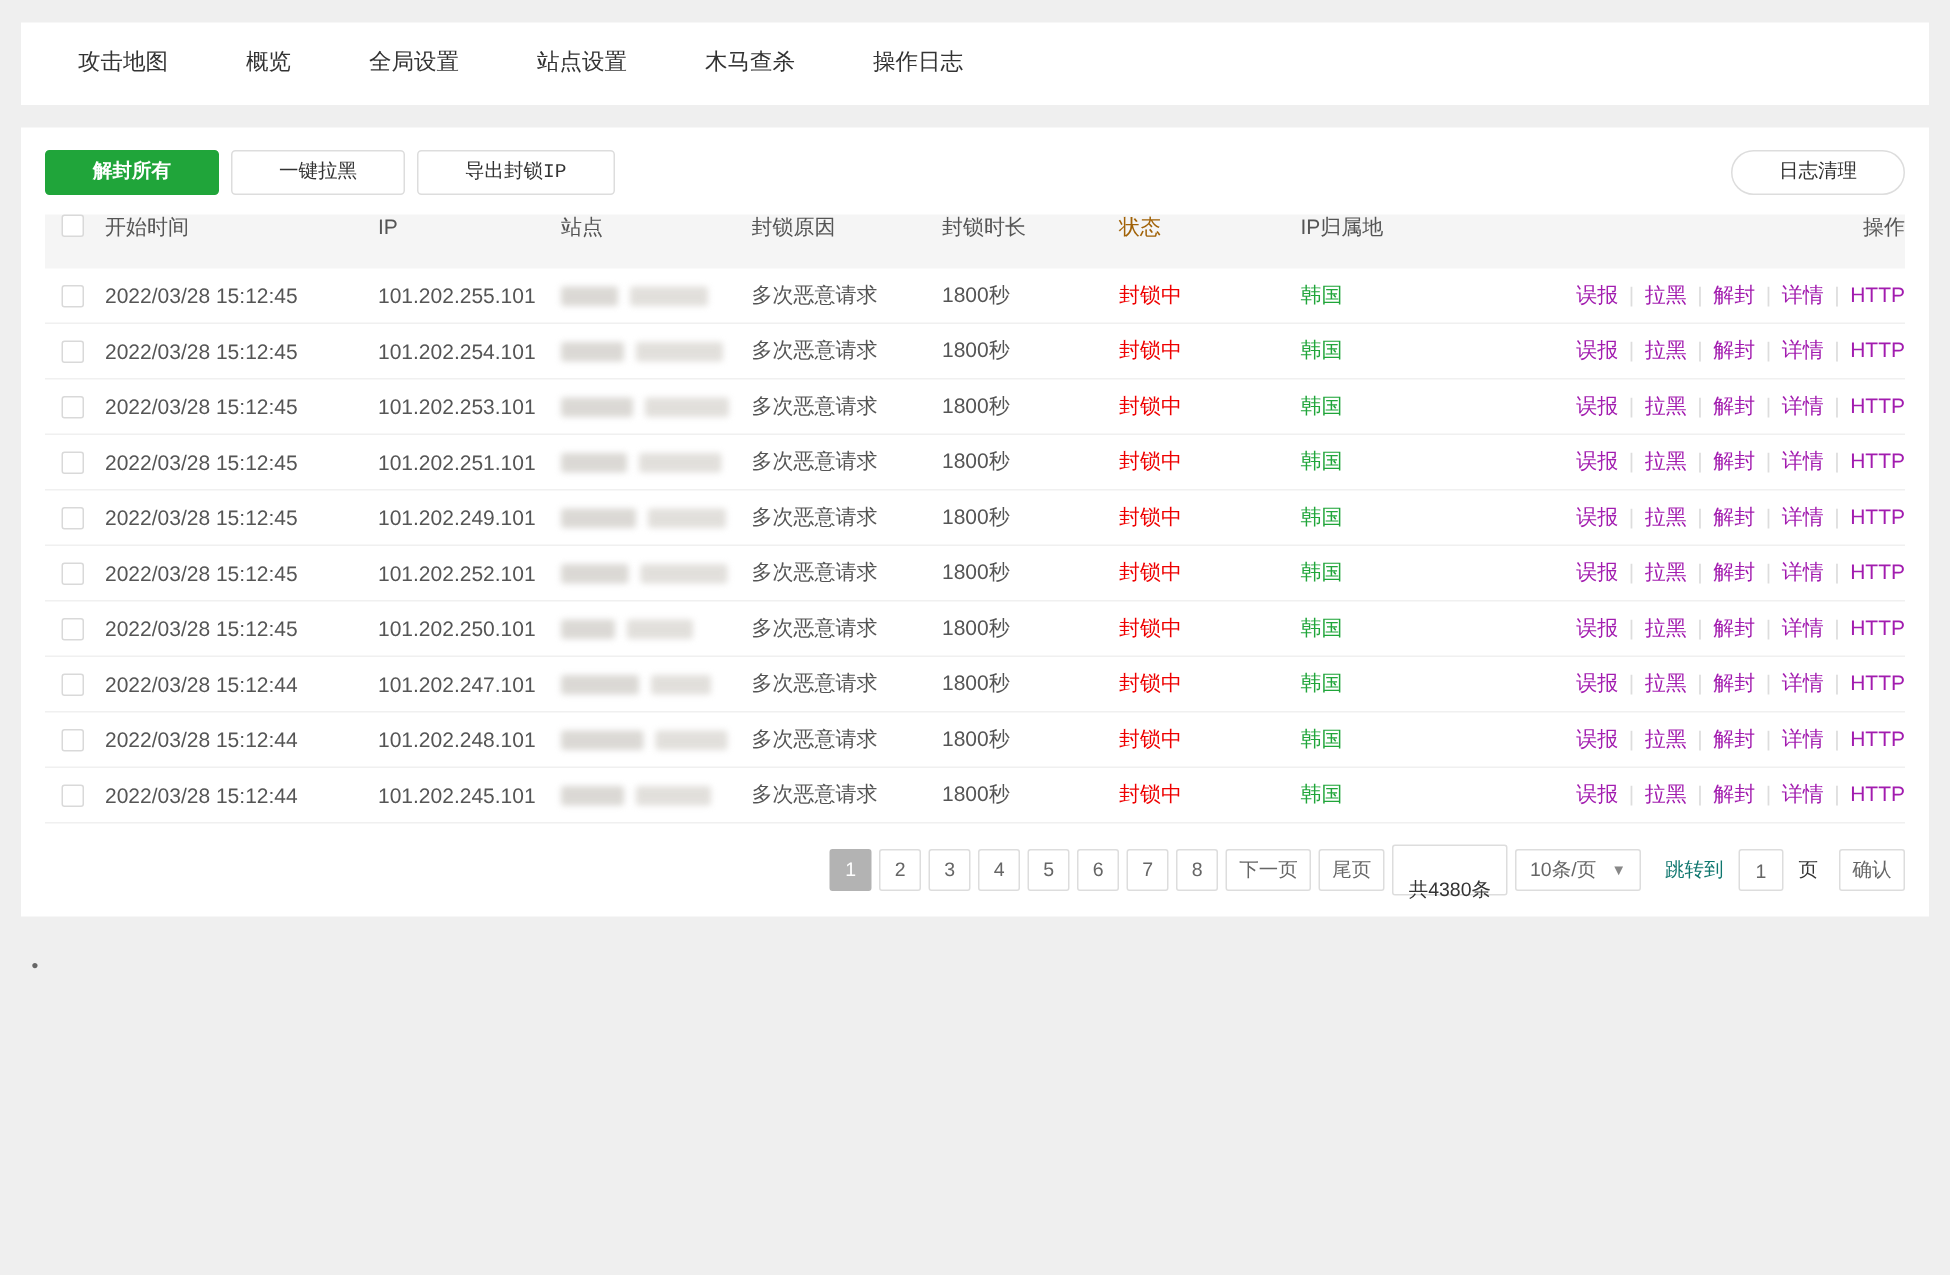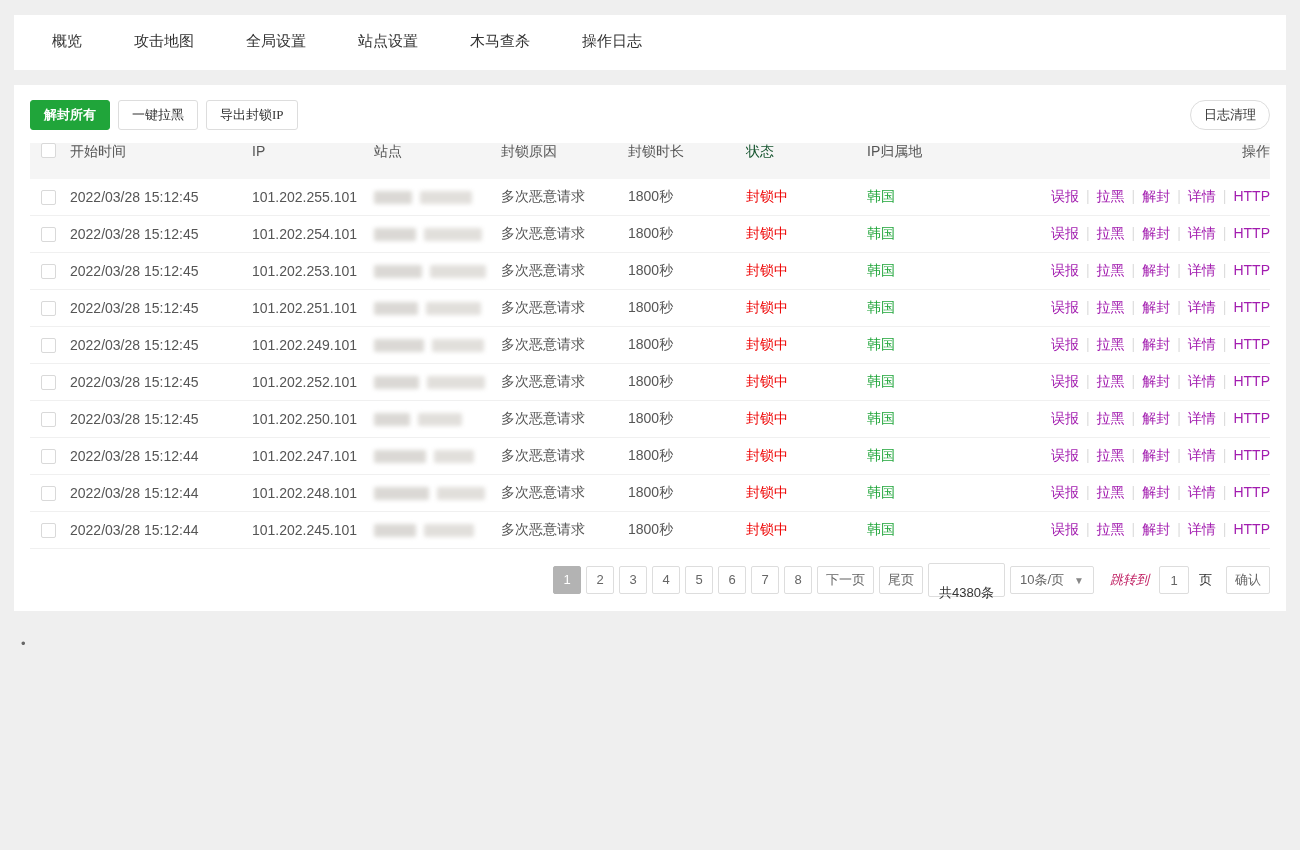--- a/index.html
+++ b/index.html
@@ -32,28 +32,28 @@
   
   .panel {
     background:#fff;
     margin-top:15px;
     padding:15px 16px 14px;
   }
   .toolbar { display:flex; gap:8px; margin-bottom:13px; }
   .btn {
     height:30px;
     line-height:28px;
-    padding:0 13px;
+    padding:0 31px;
     font-size:13px;
     border:1px solid #ddd;
     border-radius:3px;
     background:#fff;
     color:#333;
     cursor:pointer;
-    font-family:Liberation Serif, serif;
+    font-family:Liberation Mono, monospace;
   }
   .btn.primary { background:#20a53a; border-color:#20a53a; color:#fff; font-weight:bold; }
   .btn.right { margin-left:auto;border-radius:15px; }
 
   
   .thead {
     display:flex;
     align-items:flex-start;
     height:36px;
     background:#f5f5f5;
@@ -128,40 +128,40 @@
     padding:16px 10px; margin-left:5px; color:#333;
   }
   .pselect {
     height:28px;
     border:1px solid #ddd; border-radius:2px;
     display:flex; align-items:center; gap:10px;
     padding:13px 9px; margin-left:5px;
     color:#666; cursor:pointer;
   }
   .chev { font-size:10px; color:#888; }
-  .jump-label { margin:0 10px 0 16px; color:#be185d;font-style:italic; }
+  .jump-label { margin:0 10px 0 16px; color:#0f766e; }
   .jump-input {
     width:30px; height:28px;
     border:1px solid #ddd; border-radius:2px;
     text-align:center; font-size:13px; color:#666;
     font-family:inherit;
   }
   .page-suffix { margin:0 14px 0 10px; color:#333; }
 
   
   .note { display:flex; margin-top:22px; font-size:13px; color:#666; line-height:21px; }
   .bullet { margin:0 12px 0 7px; color:#666; }
   .note-text { max-width:505px; }
 </style>
 </head>
 <body>
 
 <div class="nav">
+    <div class="tab">攻击地图</div>
     <div class="tab">概览</div>
-    <div class="tab">攻击地图</div>
     <div class="tab">全局设置</div>
     <div class="tab">站点设置</div>
     <div class="tab">木马查杀</div>
     <div class="tab">操作日志</div>
   </div>
 
 <div class="panel">
 
   <div class="toolbar">
     <button class="btn primary">解封所有</button>
@@ -172,21 +172,21 @@
 
   <div class="thead">
     <span class="c-check">
         <input type="checkbox" class="cb" style="">
       </span>
     <span class="c-time">开始时间</span>
     <span class="c-ip">IP</span>
     <span class="c-site">站点</span>
     <span class="c-reason">封锁原因</span>
     <span class="c-dur">封锁时长</span>
-    <span class="c-status" style="color:#14532d;">状态</span>
+    <span class="c-status" style="color:#a16207;">状态</span>
     <span class="c-loc" style="color:#555;">IP归属地</span>
     <span class="c-act">操作</span>
   </div>
   <div id="tbody">
       <div class="trow">
         <span class="c-check">
           <input type="checkbox" class="cb" style="">
         </span>
         <span class="c-time">2022/03/28 15:12:45</span>
         <span class="c-ip">101.202.255.101</span>

